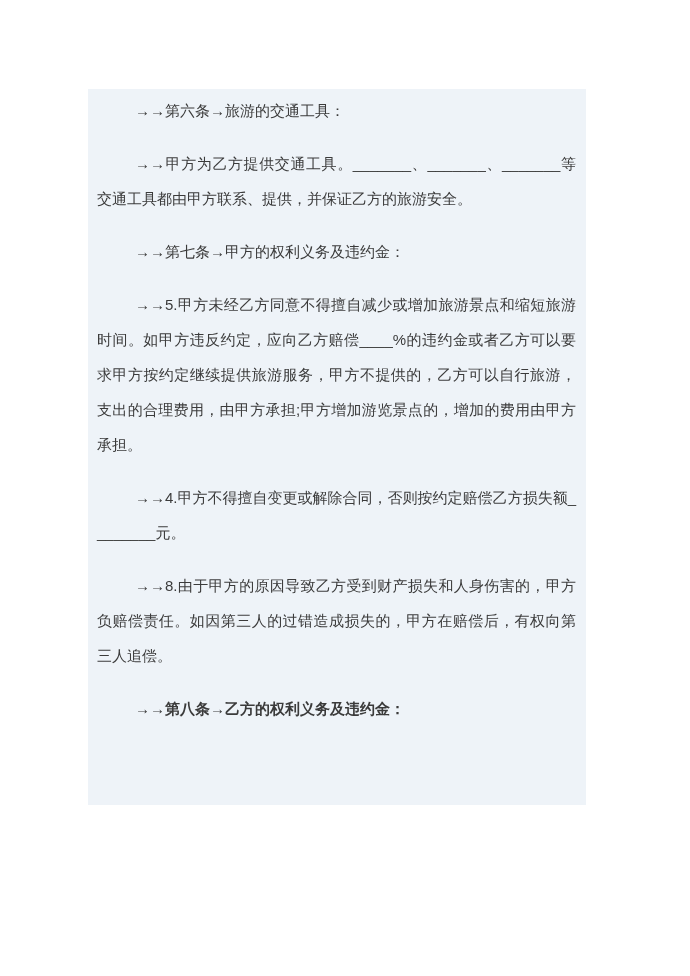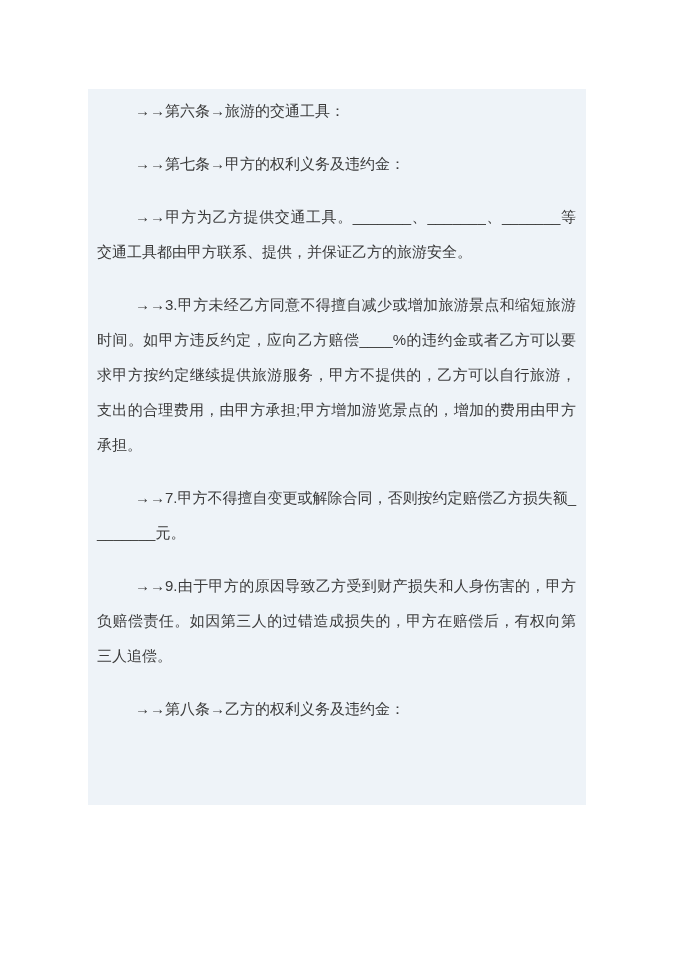--- a/index.html
+++ b/index.html
@@ -35,28 +35,28 @@
     font-size: 15px;
     text-align: justify;
   }
   .sheet p {
     margin: 18px 0;
     line-height: 35px;
     text-indent: 38px;
     word-break: break-all;
   }
   .sheet p:first-child { margin-top: 0; }
-  .sheet p:last-child  { margin-bottom: 16px; }
+  .sheet p:last-child  { margin-bottom: 16px; font-weight: bold; }
 </style>
 </head>
 <body style="--page-bg: #ffffff; --panel-bg: #eef3f8; --text-color: #3b3b3b;">
 
 <div class="page">
   <div class="sheet">
     <p>→→第六条→旅游的交通工具：</p>
+    <p>→→甲方为乙方提供交通工具。_______、_______、_______等交通工具都由甲方联系、提供，并保证乙方的旅游安全。</p>
     <p>→→第七条→甲方的权利义务及违约金：</p>
-    <p>→→甲方为乙方提供交通工具。_______、_______、_______等交通工具都由甲方联系、提供，并保证乙方的旅游安全。</p>
-    <p>→→3.甲方未经乙方同意不得擅自减少或增加旅游景点和缩短旅游时间。如甲方违反约定，应向乙方赔偿____%的违约金或者乙方可以要求甲方按约定继续提供旅游服务，甲方不提供的，乙方可以自行旅游，支出的合理费用，由甲方承担;甲方增加游览景点的，增加的费用由甲方承担。</p>
-    <p>→→7.甲方不得擅自变更或解除合同，否则按约定赔偿乙方损失额________元。</p>
-    <p>→→9.由于甲方的原因导致乙方受到财产损失和人身伤害的，甲方负赔偿责任。如因第三人的过错造成损失的，甲方在赔偿后，有权向第三人追偿。</p>
+    <p>→→5.甲方未经乙方同意不得擅自减少或增加旅游景点和缩短旅游时间。如甲方违反约定，应向乙方赔偿____%的违约金或者乙方可以要求甲方按约定继续提供旅游服务，甲方不提供的，乙方可以自行旅游，支出的合理费用，由甲方承担;甲方增加游览景点的，增加的费用由甲方承担。</p>
+    <p>→→4.甲方不得擅自变更或解除合同，否则按约定赔偿乙方损失额________元。</p>
+    <p>→→8.由于甲方的原因导致乙方受到财产损失和人身伤害的，甲方负赔偿责任。如因第三人的过错造成损失的，甲方在赔偿后，有权向第三人追偿。</p>
     <p>→→第八条→乙方的权利义务及违约金：</p>
   </div>
 </div>
 
 </body></html>

